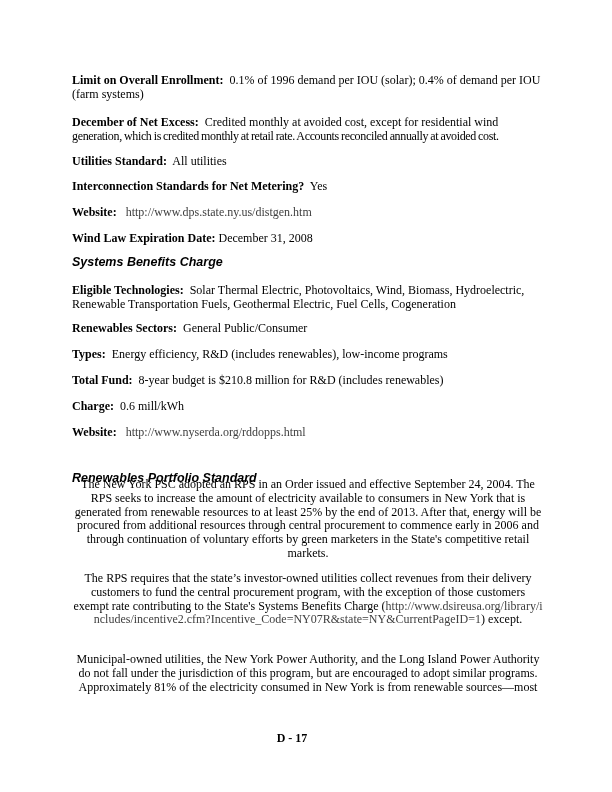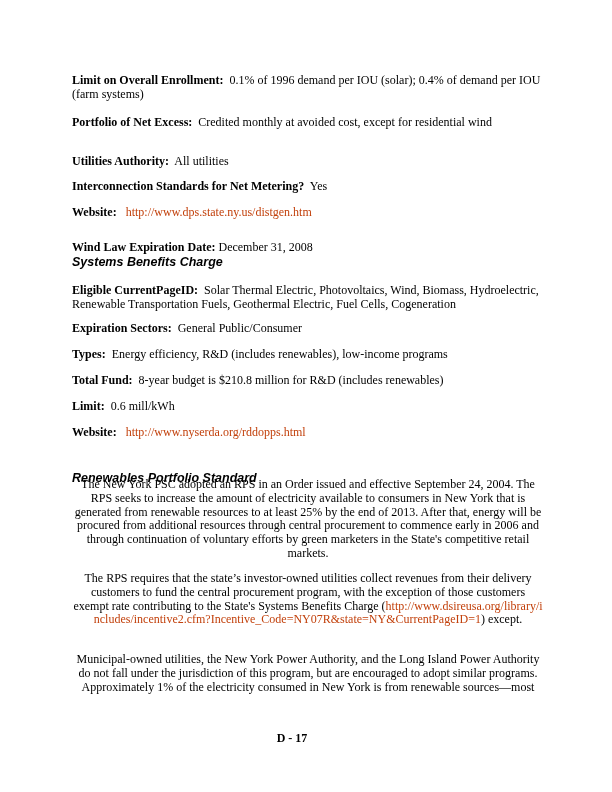--- a/index.html
+++ b/index.html
@@ -28,21 +28,21 @@
       left: 0;
       width: 470px;
       margin: 0;
     }
     .label {
       font-weight: bold;
       text-align: right;
     }
     .value {}
     .link {
-      color: #c2410c;
+      color: #404040;
       text-decoration: none;
       margin-top: 8px;
     }
     .heading {
       position: absolute;
       left: 0;
       margin: 0;
       font-family: "Liberation Sans", "DejaVu Sans", sans-serif;
       font-weight: bold;
       font-style: italic;
@@ -73,82 +73,83 @@
 <body>
 
 <div class="page">
 
   <p class="field" style="top:74px;">
     <span class="label">Limit on Overall Enrollment:</span>&nbsp;
     <span class="value">0.1% of 1996 demand per IOU (solar); 0.4% of demand per IOU (farm systems)</span>
   </p>
 
   <p class="field" style="top:116px;">
-    <span class="label">Portfolio of Net Excess:</span>&nbsp;
+    <span class="label">December of Net Excess:</span>&nbsp;
     <span class="value">Credited monthly at avoided cost, except for residential wind</span><br>
+    <span class="value condensed">generation, which is credited monthly at retail rate. Accounts reconciled annually at avoided cost.</span>
   </p>
 
   <p class="field" style="top:155px;">
-    <span class="label">Utilities Authority:</span>&nbsp;
+    <span class="label">Utilities Standard:</span>&nbsp;
     <span class="value">All utilities</span>
   </p>
 
   <p class="field" style="top:180px;">
     <span class="label">Interconnection Standards for Net Metering?</span>&nbsp;
     <span class="value">Yes</span>
   </p>
 
   <p class="field" style="top:206px;">
     <span class="label">Website:</span>&nbsp;&nbsp;
     <a class="link">http://www.dps.state.ny.us/distgen.htm</a>
   </p>
 
-  <p class="field" style="top:241px;">
+  <p class="field" style="top:232px;">
     <span class="label">Wind Law Expiration Date:</span>
     <span class="value">December 31, 2008</span>
   </p>
 
   <h2 class="heading" style="top:256px;">Systems Benefits Charge</h2>
 
   <p class="field" style="top:284px;">
-    <span class="label">Eligible CurrentPageID:</span>&nbsp;
+    <span class="label">Eligible Technologies:</span>&nbsp;
     <span class="value">Solar Thermal Electric, Photovoltaics, Wind, Biomass, Hydroelectric, Renewable Transportation Fuels, Geothermal Electric, Fuel Cells, Cogeneration</span>
   </p>
 
   <p class="field" style="top:322px;">
-    <span class="label">Expiration Sectors:</span>&nbsp;
+    <span class="label">Renewables Sectors:</span>&nbsp;
     <span class="value">General Public/Consumer</span>
   </p>
 
   <p class="field" style="top:348px;">
     <span class="label">Types:</span>&nbsp;
     <span class="value">Energy efficiency, R&amp;D (includes renewables), low-income programs</span>
   </p>
 
   <p class="field" style="top:374px;">
     <span class="label">Total Fund:</span>&nbsp;
     <span class="value">8-year budget is $210.8 million for R&amp;D (includes renewables)</span>
   </p>
 
   <p class="field" style="top:400px;">
-    <span class="label">Limit:</span>&nbsp;
+    <span class="label">Charge:</span>&nbsp;
     <span class="value">0.6 mill/kWh</span>
   </p>
 
   <p class="field" style="top:426px;">
     <span class="label">Website:</span>&nbsp;&nbsp;
     <a class="link">http://www.nyserda.org/rddopps.html</a>
   </p>
 
   <h2 class="heading" style="top:428px;margin-top:44px;">Renewables Portfolio Standard</h2>
 
   <p class="para" style="top:478px;">The New York PSC adopted an RPS in an Order issued and effective September 24, 2004. The RPS seeks to increase the amount of electricity available to consumers in New York that is generated from renewable resources to at least 25% by the end of 2013.  After that, energy will be procured from additional resources through central procurement to commence early in 2006 and through continuation of voluntary efforts by green marketers in the State's competitive retail markets.</p>
 
   <p class="para" style="top:572px;">
     <span>The RPS requires that the state’s investor-owned utilities collect revenues from their delivery customers to fund the central procurement program, with the exception of those customers exempt rate contributing to the State's Systems Benefits Charge</span>
     <span>(</span><a class="link" style="word-break:break-all;">http://www.dsireusa.org/library/includes/incentive2.cfm?Incentive_Code=NY07R&amp;state=NY&amp;CurrentPageID=1</a><span>) except.</span>
   </p>
 
-  <p class="para" style="top:653px;">Municipal-owned utilities, the New York Power Authority, and the Long Island Power Authority do not fall under the jurisdiction of this program, but are encouraged to adopt similar programs. Approximately 1% of the electricity consumed in New York is from renewable sources—most</p>
+  <p class="para" style="top:653px;">Municipal-owned utilities, the New York Power Authority, and the Long Island Power Authority do not fall under the jurisdiction of this program, but are encouraged to adopt similar programs. Approximately 81% of the electricity consumed in New York is from renewable sources—most</p>
 
 </div>
 
 <div class="footer">D - 17</div>
 
 </body></html>

